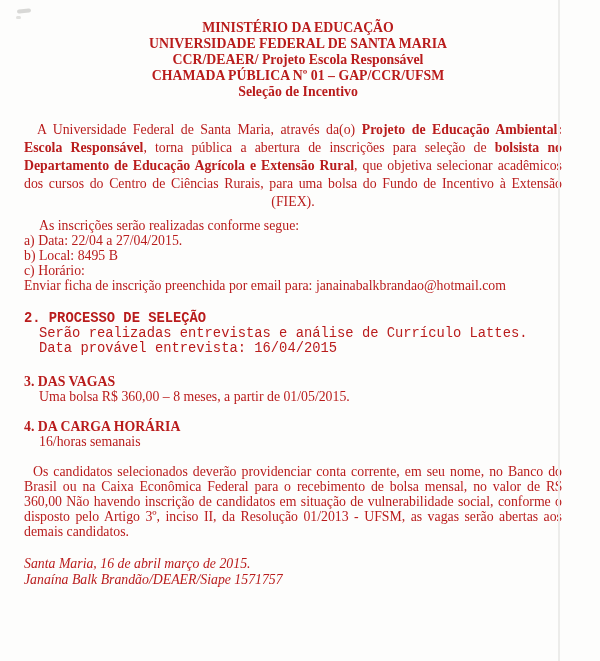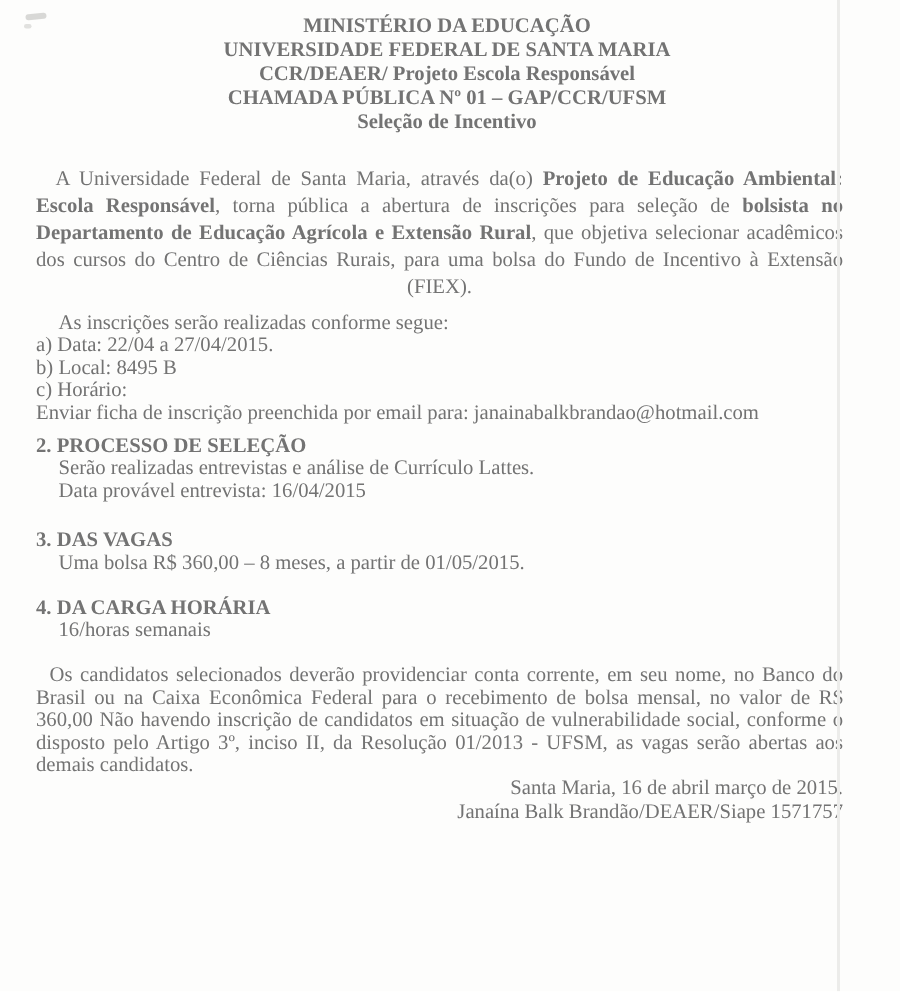--- a/index.html
+++ b/index.html
@@ -1,25 +1,25 @@
 <!DOCTYPE html>
 <html><head>
 <meta charset="utf-8">
 <style>
   html, body { margin: 0; padding: 0; background: #ffffff; }
   .page {
     position: relative;
     width: 600px;
     height: 661px;
     box-sizing: border-box;
-    padding: 9px 38px 0 24px;
+    padding: 20px 38px 0 24px;
     background: #fdfdfc;
     overflow: hidden;
     font-family: "Liberation Serif", "DejaVu Serif", serif;
-    color: #737373;
+    color: #b91c1c;
     font-size: 13.8px;
   }
   
   .scan-line {
     position: absolute;
     left: 558px; top: 0;
     width: 2px; height: 661px;
     background: #ececea;
   }
   .speck {
@@ -54,34 +54,36 @@
     text-align-last: center;
     text-indent: 13px;
   }
   .b { font-weight: 700; }
   
   .sec-h { font-weight: 700; line-height: 15px; }
   .sec-h .suffix { font-weight: 400; }
   .ln { line-height: 15px; }
   .ind { padding-left: 15px; }
   .sec1 { margin-top: 7px; }
-  .sec2 { margin-top: 7px; }
+  .sec2 { margin-top: 18px; font-family: Liberation Mono, monospace; }
   .sec3 { margin-top: 18px; }
   .sec4 { margin-top: 15px; }
   .sec5 { margin-top: 15px; }
   .para5 {
     margin: 5px 0 0 0;
     line-height: 15px;
     text-align: justify;
     text-indent: 9px;
   }
   
   .closing {
-    text-align: right;
+    margin-top: 17px;
+    text-align: left;
     line-height: 16px;
+    font-style: italic;
   }
 </style>
 </head>
 <body>
 
 <div class="page">
 
   <div class="scan-line"></div>
   <div class="speck"></div>
   <div class="speck2"></div>

